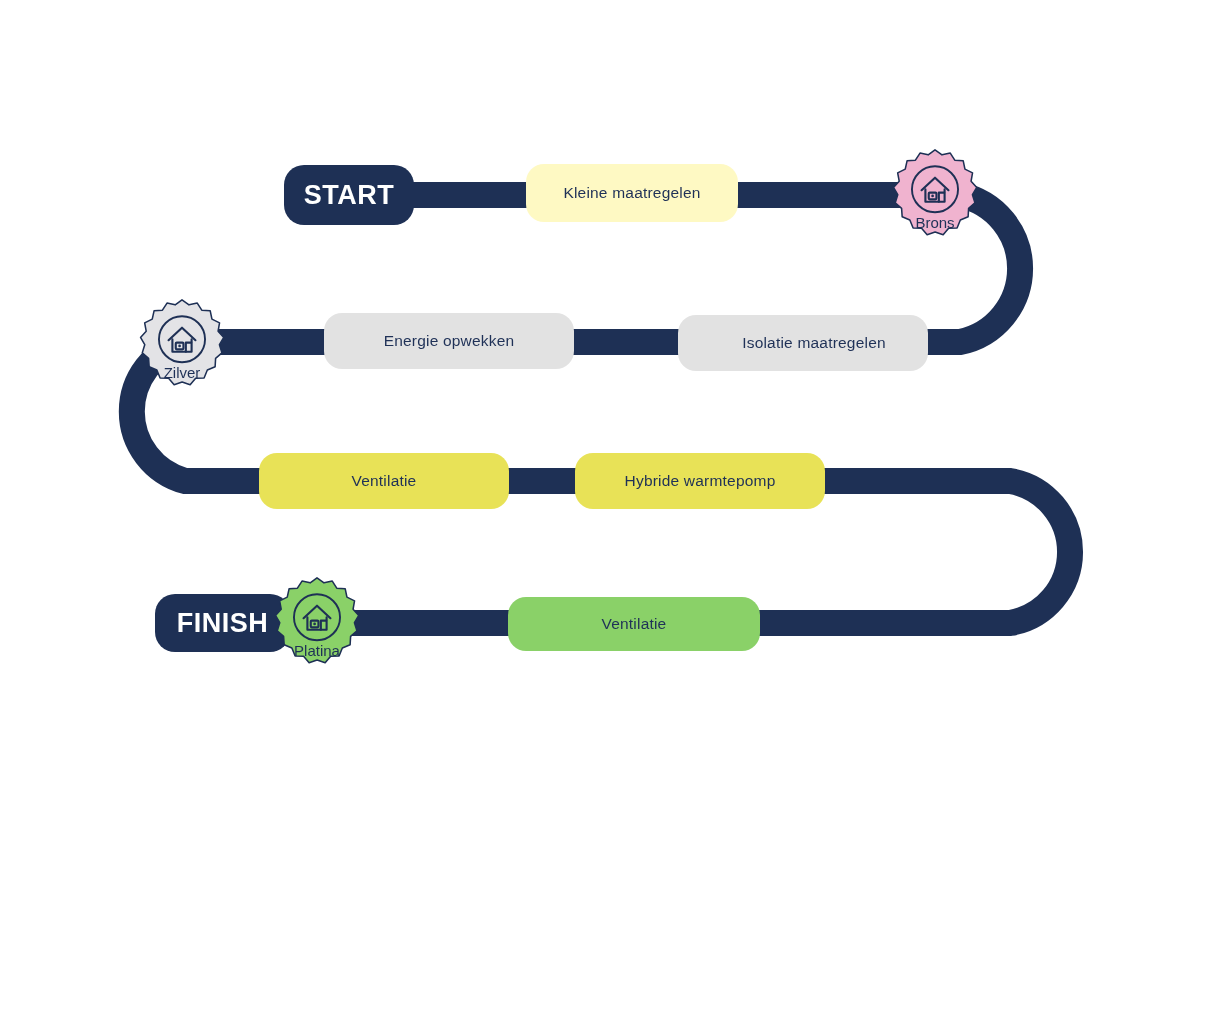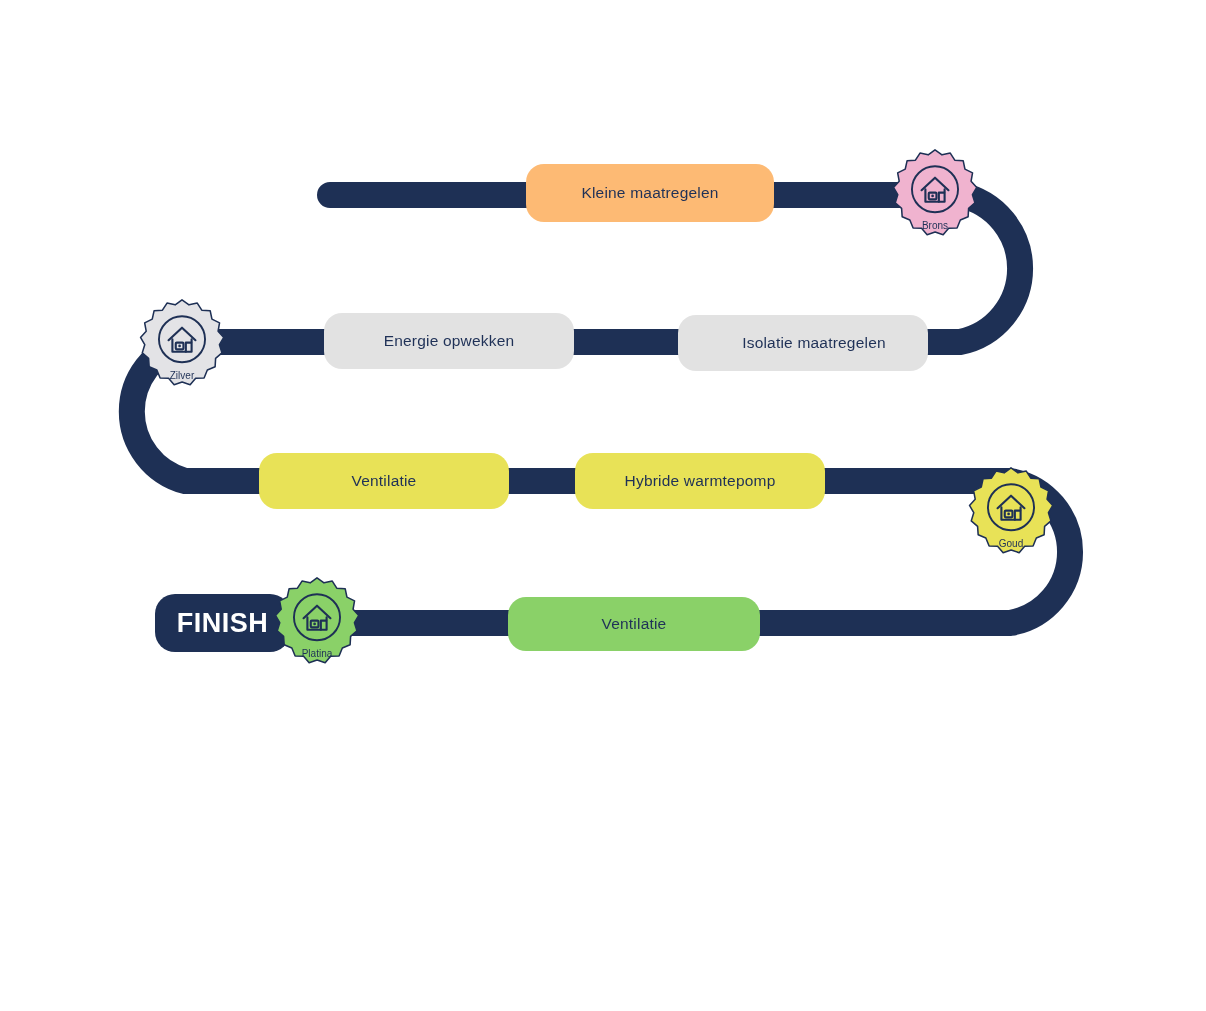--- a/index.html
+++ b/index.html
@@ -54,21 +54,21 @@
     position: absolute;
     width: 96px;
     height: 96px;
   }
   .badge svg { display: block; width: 96px; height: 96px; }
   .badge .badge-label {
     position: absolute;
     left: 0;
     width: 96px;
     text-align: center;
-    font-size: 10px;
+    font-size: 15px;
     color: #1f3157;
     bottom: 12px;
     pointer-events: none;
   }
 </style>
 </head>
 <body>
 
 <div id="roadmap">
 
@@ -85,22 +85,25 @@
              L 300 481" fill="none" stroke="#1e3055" stroke-width="26" stroke-linecap="round"></path>
 
     <path d="M 300 481
              L 1010 481
              A 72 72 0 0 1 1010 623
              L 230 623" fill="none" stroke="#1e3055" stroke-width="26" stroke-linecap="round"></path>
   </svg>
 
   <div class="layer">
 
-
-    <div class="node" style="left:526px; top:164px; width:248px; height:58px; background:#fdba74;">
+    <div class="node terminal" style="left:284px; top:165px; width:130px; height:60px;">
+      <span>START</span>
+    </div>
+
+    <div class="node" style="left:526px; top:164px; width:212px; height:58px; background:#fef9c3;">
       <span>Kleine maatregelen</span>
     </div>
 
     <div class="node" style="left:324px; top:313px; width:250px; height:56px; background:#e2e2e2;">
       <span>Energie opwekken</span>
     </div>
 
     <div class="node" style="left:678px; top:315px; width:250px; height:56px; background:#e2e2e2;padding-left:22px;">
       <span>Isolatie maatregelen</span>
     </div>
@@ -161,41 +164,20 @@
           <path d="M36 45 L50 32 L64 45"></path>
           <path d="M40 44 L40 57 L60 57 L60 44"></path>
           <rect x="43.5" y="47.5" width="8" height="7" rx="1"></rect>
           <path d="M54 57 L54 47.5 L59.6 47.5"></path>
           <circle cx="47.5" cy="51" r="1.4" fill="#1e3055" stroke="none"></circle>
         </g>
       </svg>
       <div class="badge-label">Zilver</div>
     </div>
 
-    <div class="badge" style="left:963px; top:465px;">
-      <svg viewBox="0 0 100 100" xmlns="http://www.w3.org/2000/svg">
-        <g>
-          <path d="M50 3 L57.3 8.2 L65.9 6.3 L70.6 13.7 L79.4 14.4 L81.2 23 L89.1 26.9
-                   L87.6 35.6 L93.5 42.1 L89 49.7 L91.6 58.2 L85 63.9 L84.5 72.7
-                   L76.4 76.1 L73 84.3 L64.2 84.6 L58.5 91.3 L50.1 88.5 L41.8 91.3
-                   L36 84.6 L27.2 84.3 L23.8 76.1 L15.8 72.7 L15.2 63.9 L8.6 58.2
-                   L11.2 49.7 L6.8 42.1 L12.7 35.6 L11.1 26.9 L19 23 L20.9 14.4
-                   L29.6 13.7 L34.4 6.3 L42.9 8.2 Z" fill="#e8e257" stroke="#1e3055" stroke-width="1.6" stroke-linejoin="round"></path>
-        </g>
-        <circle cx="50" cy="44" r="24" fill="none" stroke="#1e3055" stroke-width="2"></circle>
-        <g stroke="#1e3055" stroke-width="2.2" fill="none" stroke-linejoin="round" stroke-linecap="round">
-          <path d="M36 45 L50 32 L64 45"></path>
-          <path d="M40 44 L40 57 L60 57 L60 44"></path>
-          <rect x="43.5" y="47.5" width="8" height="7" rx="1"></rect>
-          <path d="M54 57 L54 47.5 L59.6 47.5"></path>
-          <circle cx="47.5" cy="51" r="1.4" fill="#1e3055" stroke="none"></circle>
-        </g>
-      </svg>
-      <div class="badge-label">Goud</div>
-    </div>
 
     <div class="badge" style="left:269px; top:575px;">
       <svg viewBox="0 0 100 100" xmlns="http://www.w3.org/2000/svg">
         <g>
           <path d="M50 3 L57.3 8.2 L65.9 6.3 L70.6 13.7 L79.4 14.4 L81.2 23 L89.1 26.9
                    L87.6 35.6 L93.5 42.1 L89 49.7 L91.6 58.2 L85 63.9 L84.5 72.7
                    L76.4 76.1 L73 84.3 L64.2 84.6 L58.5 91.3 L50.1 88.5 L41.8 91.3
                    L36 84.6 L27.2 84.3 L23.8 76.1 L15.8 72.7 L15.2 63.9 L8.6 58.2
                    L11.2 49.7 L6.8 42.1 L12.7 35.6 L11.1 26.9 L19 23 L20.9 14.4
                    L29.6 13.7 L34.4 6.3 L42.9 8.2 Z" fill="#8ad168" stroke="#1e3055" stroke-width="1.6" stroke-linejoin="round"></path>

